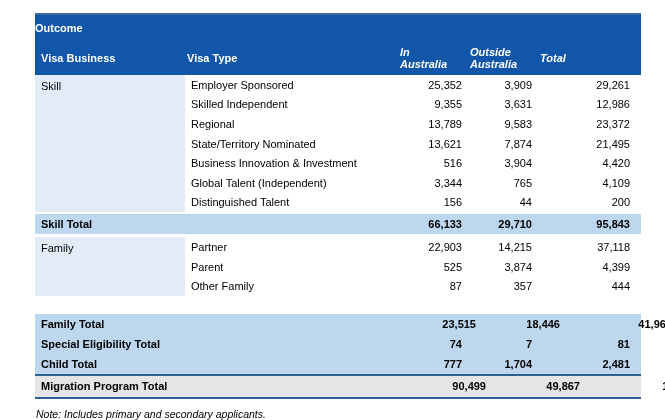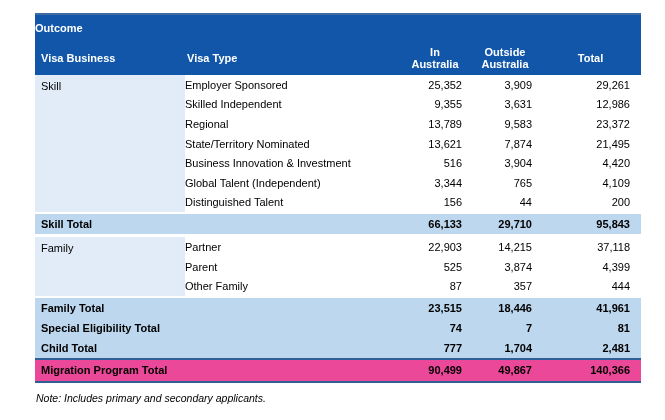--- a/index.html
+++ b/index.html
@@ -32,56 +32,56 @@
     padding-top: 7px; height: 26px; align-items: start;
   }
   .h-row1 .outcome { grid-column: 1 / 3; padding-left: 0; }
   .h-row1 .client-loc { grid-column: 3 / 5; text-align: center; }
   .h-row2 {
     display: grid; grid-template-columns: 150px 215px 70px 70px 101px;
     height: 34px; align-items: center; line-height: 12px;
   }
   .h-row2 .hc1 { padding-left: 6px; }
   .h-row2 .hc2 { padding-left: 2px; }
-  .h-row2 .hcc { text-align: center; }
+  .h-row2 .hcc { text-align: left; font-style: italic; }
   .h-row2 .wrapcell span { display: inline-block; max-width: 58px; }
   .h-row2 .wrapcell2 span { display: inline-block; max-width: 62px; }
 
   
   .tbody { font-size: 11px; }
   .group { display: flex; }
   .cat {
     flex: 0 0 150px; background: var(--pale);
     font-weight: normal; padding: 3px 0 0 6px; line-height: 16px;
   }
   .grouprows { flex: 1 1 auto; }
   .trow {
     display: grid; grid-template-columns: 215px 70px 70px 101px;
     height: 19.6px; align-items: center;
   }
-  .cell.type { padding-left: 0; }
+  .cell.type { padding-left: 6px; }
   .cell.num { text-align: right; padding-right: 8px; }
   .cell.num.last { padding-right: 11px; }
 
   .band {
     display: grid; grid-template-columns: 365px 70px 70px 101px;
     height: 20px; align-items: center;
     background: var(--band); font-weight: bold;
   }
   .band .label { padding-left: 6px; }
   .band.skill-total { margin-top: 2px; }
   .group.family { margin-top: 3px; }
-  .band.family-total { margin-top: 2px; }
+  .band.family-total { margin-top: 18px; gap: 14px; }
 
   .grand {
     display: grid; grid-template-columns: 365px 70px 70px 101px;
     align-items: center; height: 25px;
     border-top: 2px solid var(--rule);
     border-bottom: 2px solid var(--rule);
-    font-weight: bold; background: #ec4899;
+    font-weight: bold; background: #e5e5e5; gap: 24px;
   }
   .grand .label { padding-left: 6px; }
 
   .note {
     margin-top: 9px; margin-left: 1px;
     font-size: 10.5px; font-style: italic; color: #000;
   }
 </style>
 </head>
 <body>

